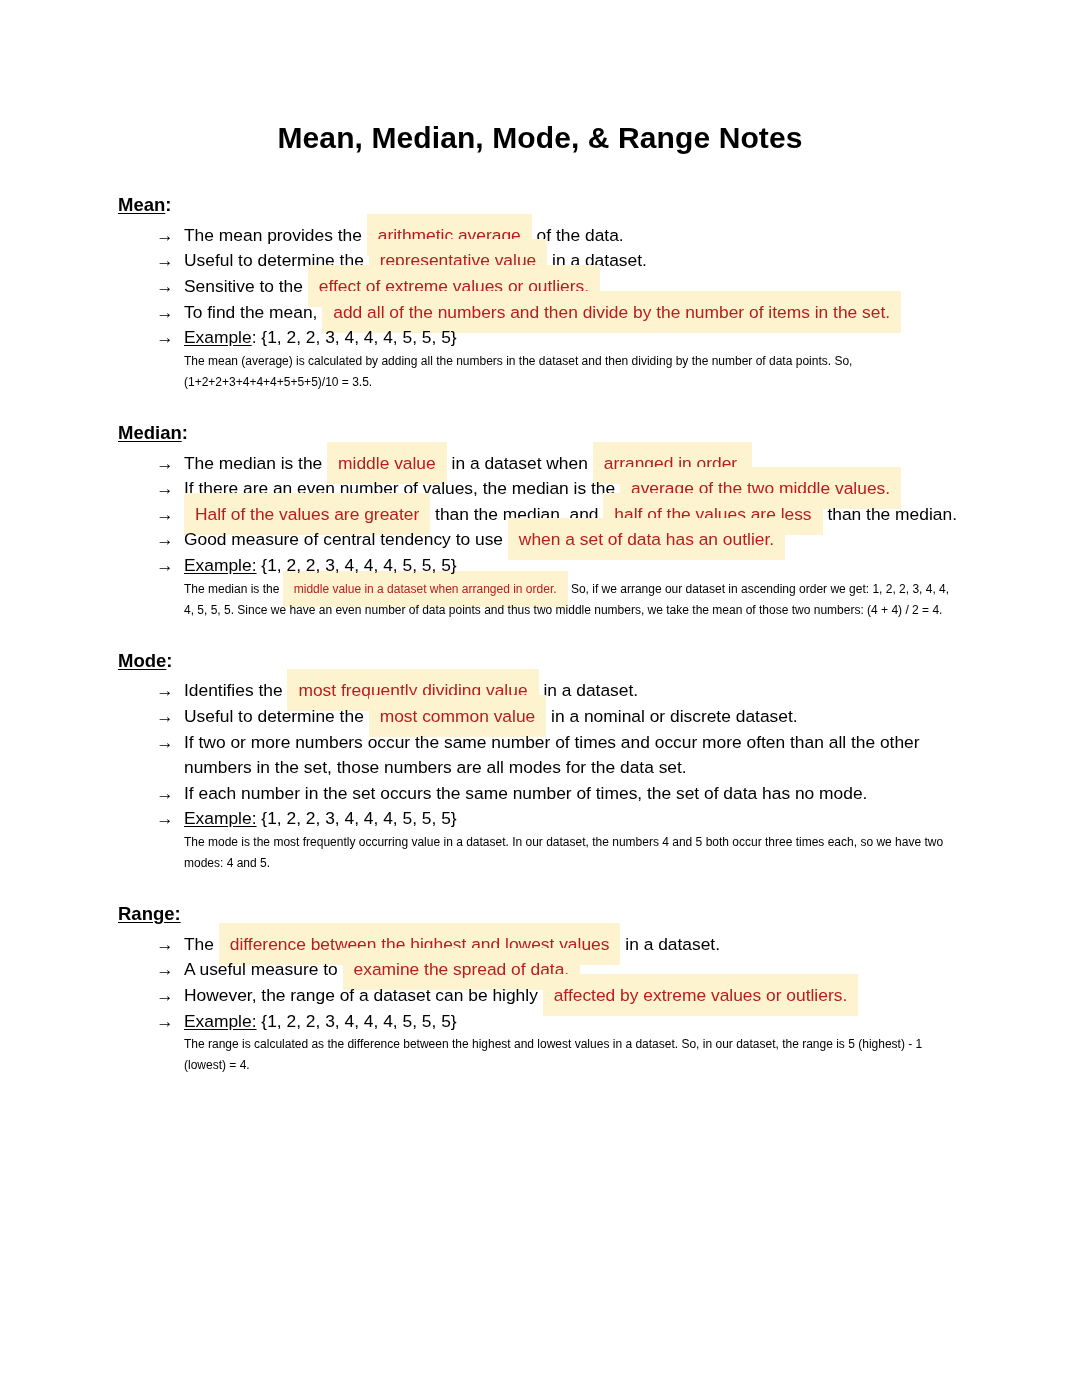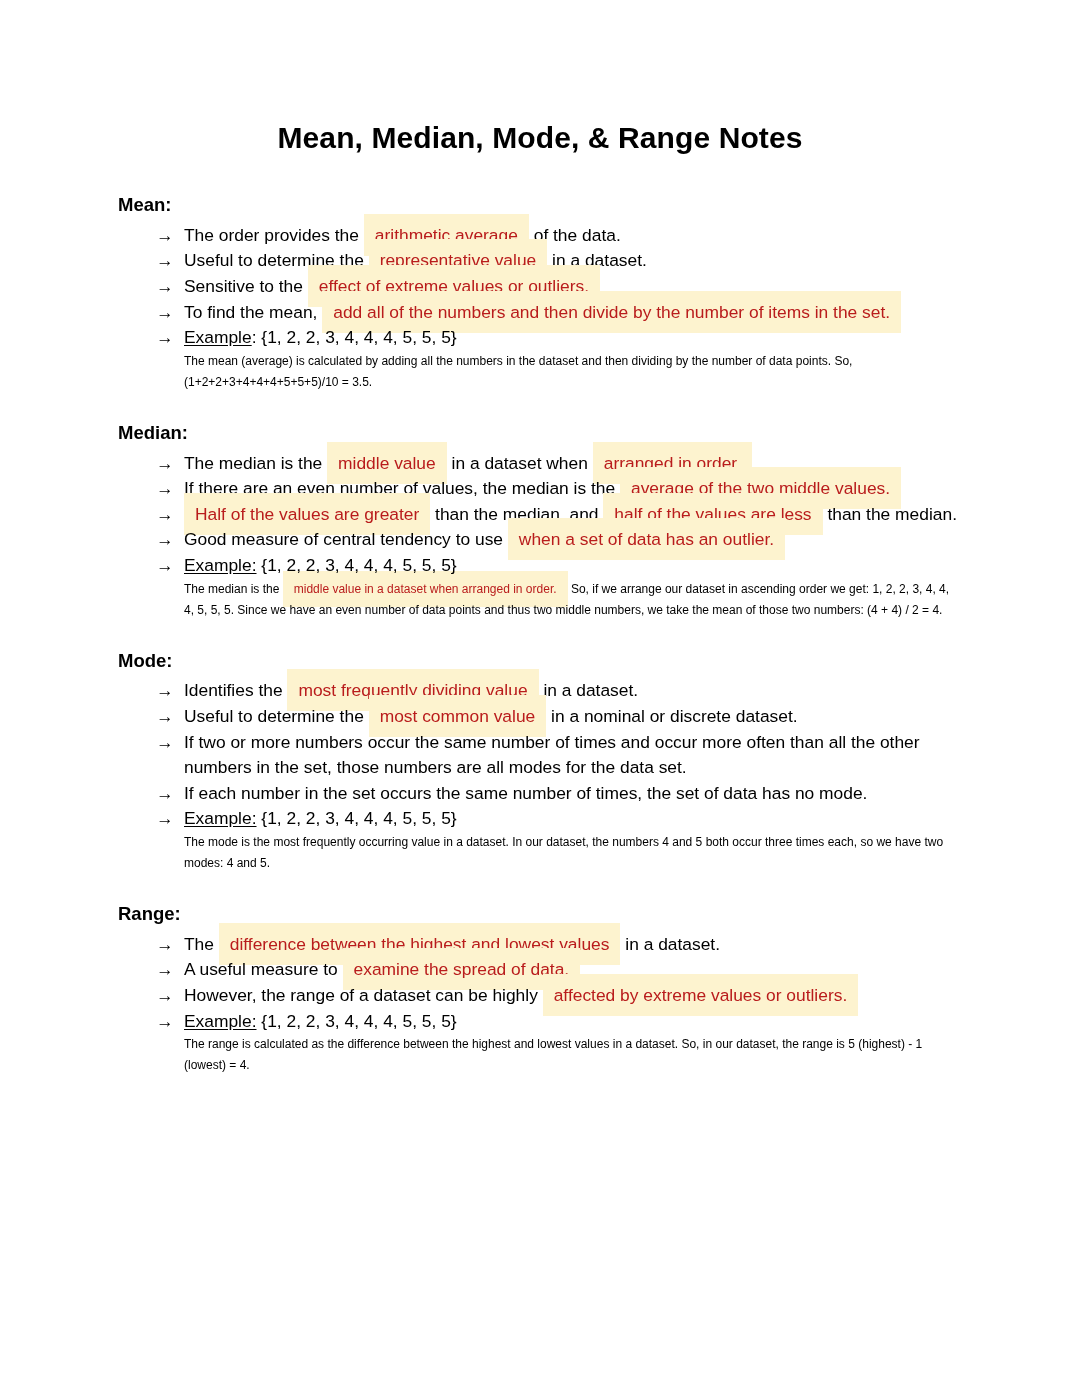--- a/index.html
+++ b/index.html
@@ -33,20 +33,21 @@
   .section {
     margin-bottom: 20px;
   }
   .section-heading {
     font-size: 18.5px;
     font-weight: bold;
     margin: 0 0 4px 0;
     line-height: 1.45;
   }
   .section-heading .u {
+    text-decoration: underline;
     text-underline-offset: 2px;
   }
   .bullets {
     margin: 0;
     padding: 0;
     list-style: none;
   }
   .bullet {
     position: relative;
     padding-left: 66px;
@@ -80,21 +81,21 @@
 </style>
 </head>
 <body>
 
 <div class="page">
   <h1 class="doc-title">Mean, Median, Mode, &amp; Range Notes</h1>
   <div id="sections-root">
       <div class="section">
         <div class="section-heading"><span class="u">Mean</span><span>:</span></div>
         <div class="bullets">
-          <div class="bullet"><span class="arrow">→</span><span><span>The order provides the </span><mark>arithmetic average</mark><span> of the data.</span></span></div>
+          <div class="bullet"><span class="arrow">→</span><span><span>The mean provides the </span><mark>arithmetic average</mark><span> of the data.</span></span></div>
           <div class="bullet"><span class="arrow">→</span><span><span>Useful to determine the </span><mark>representative value</mark><span> in a dataset.</span></span></div>
           <div class="bullet"><span class="arrow">→</span><span><span>Sensitive to the </span><mark>effect of extreme values or outliers.</mark></span></div>
           <div class="bullet"><span class="arrow">→</span><span><span>To find the mean, </span><mark>add all of the numbers and then divide by the number of items in the set.</mark></span></div>
           <div class="bullet"><span class="arrow">→</span><span><span class="ul">Example</span><span>: {1, 2, 2, 3, 4, 4, 4, 5, 5, 5}</span></span></div>
         </div>
         <div class="sub-para"><span>The mean (average) is calculated by adding all the numbers in the dataset and then dividing by the number of data points. So, (1+2+2+3+4+4+4+5+5+5)/10 = 3.5.</span></div>
       </div>
       <div class="spacer-sm"></div>
       <div class="section">
         <div class="section-heading"><span class="u">Median</span><span>:</span></div>

